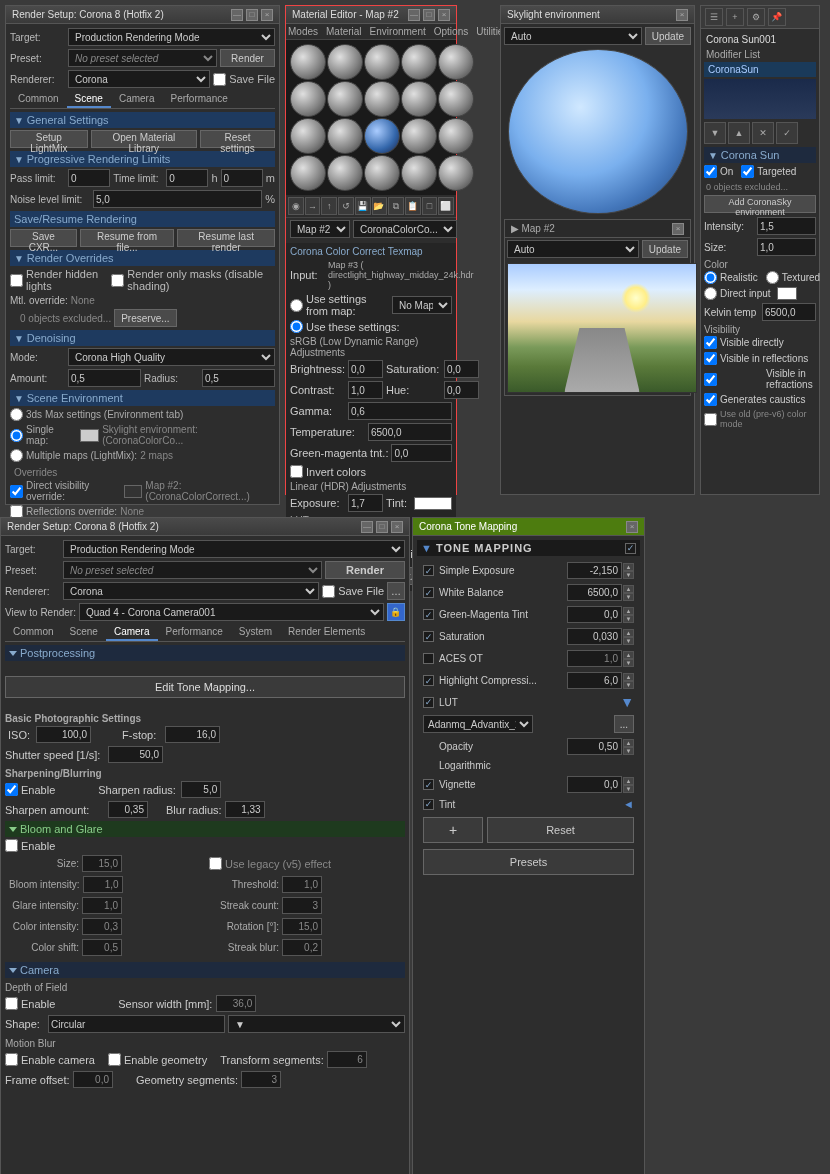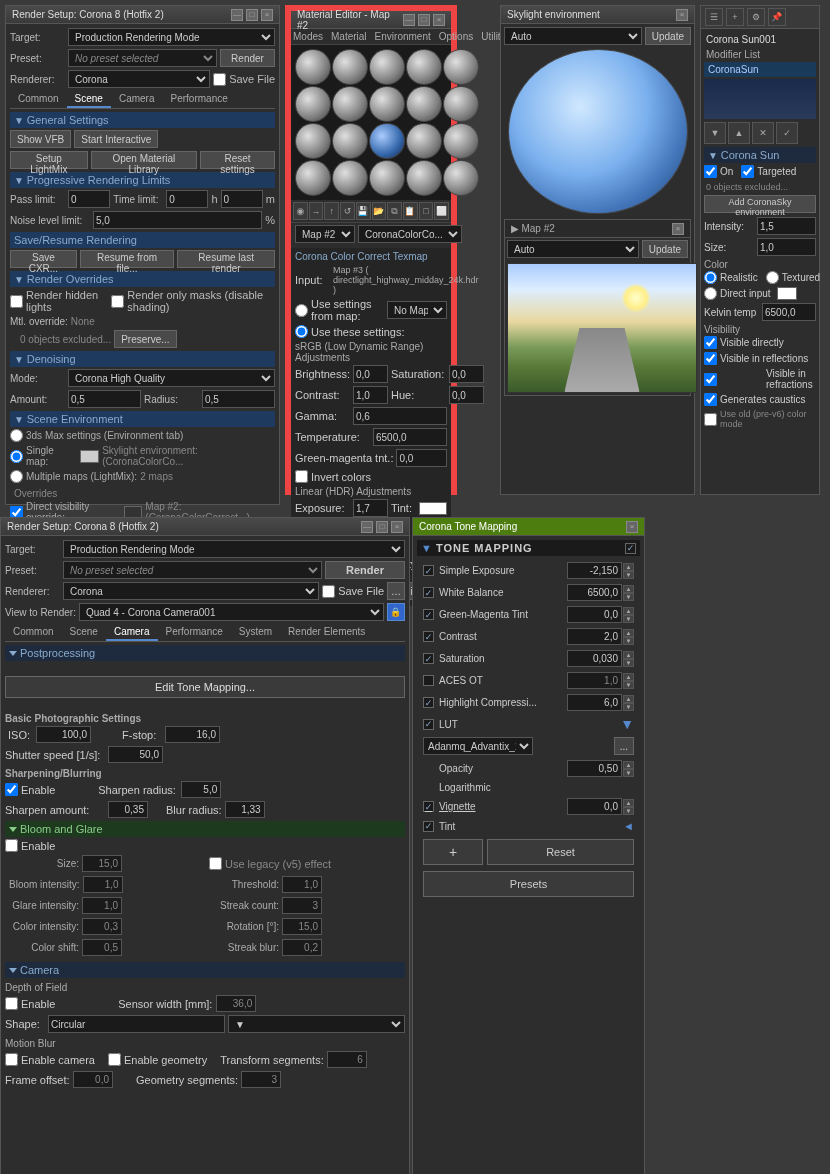--- a/index.html
+++ b/index.html
@@ -26,21 +26,21 @@
     .form-btn { background: #4a4a4a; border: 1px solid #666; color: #ccc; padding: 1px 6px; font-size: 10px; cursor: pointer; height: 18px; }
 
     .section-header { background: #1e3a5f; color: #88aacc; padding: 2px 4px; font-size: 10px; margin: 3px 0 2px 0; }
 
     .tabs-row { display: flex; border-bottom: 1px solid #555; margin: 3px 0; }
     .tab { padding: 2px 8px; font-size: 10px; color: #aaa; cursor: pointer; border-bottom: 2px solid transparent; }
     .tab.active { color: #fff; border-bottom: 2px solid #5588cc; }
 
     
     .material-editor-top {
-      width: 172px; height: 490px; background: #2d2d2d; border: 6px solid #ef4444; position: absolute; top: 5px; left: 285px;
+      width: 172px; height: 490px; background: #2d2d2d; border: 1px solid #ef4444; position: absolute; top: 5px; left: 285px;
       color: #ccc;
     }
     .mat-grid { display: grid; grid-template-columns: repeat(5, 1fr); gap: 1px; padding: 4px; background: #1a1a1a; }
     .mat-sphere { width: 36px; height: 36px; background: radial-gradient(circle at 35% 35%, #e0e0e0, #808080 60%, #3a3a3a); border-radius: 50%; border: 1px solid #444; }
 
     
     .skylight-top {
       width: 195px; height: 490px; background: #2d2d2d; border: 1px solid #555; position: absolute; top: 5px; left: 500px;
       color: #ccc;
     }
@@ -136,24 +136,20 @@
       <input type="checkbox" style="">
       <span>Save File</span>
     </div>
     <div class="tabs-row">
       <span class="tab">Common</span>
       <span class="tab active">Scene</span>
       <span class="tab">Camera</span>
       <span class="tab">Performance</span>
     </div>
     <div class="section-header">▼ <span>General Settings</span></div>
-    <div class="form-row">
-      <button class="form-btn">Show VFB</button>
-      <button class="form-btn">Start Interactive</button>
-    </div>
     <div class="form-row">
       <button class="form-btn">Setup LightMix</button>
       <button class="form-btn">Open Material Library</button>
       <button class="form-btn">Reset settings</button>
     </div>
     <div class="section-header">▼ <span>Progressive Rendering Limits</span></div>
     <div class="form-row">
       <span class="form-label" style="min-width:55px;">Pass limit:</span>
       <input class="form-select" style="width: 30px;" value="0">
       <span class="form-label" style="min-width:50px;">Time limit:</span>
@@ -717,33 +713,20 @@
       </div>
       <div style="display:flex;align-items:center;gap:1px;">
         <input class="tone-input" value="0,0" style="">
         <div class="spin-wrap">
           <div class="spin-btn">▲</div>
           <div class="spin-btn">▼</div>
         </div>
       </div>
     </div>
 
-    <div class="tone-row">
-      <div style="display:flex;align-items:center;gap:3px;">
-        <div class="chk checked"></div>
-        <span class="tone-label">Contrast</span>
-      </div>
-      <div style="display:flex;align-items:center;gap:1px;">
-        <input class="tone-input" value="2,0" style="">
-        <div class="spin-wrap">
-          <div class="spin-btn">▲</div>
-          <div class="spin-btn">▼</div>
-        </div>
-      </div>
-    </div>
 
     <div class="tone-row">
       <div style="display:flex;align-items:center;gap:3px;">
         <div class="chk checked"></div>
         <span class="tone-label">Saturation</span>
       </div>
       <div style="display:flex;align-items:center;gap:1px;">
         <input class="tone-input" value="0,030" style="">
         <div class="spin-wrap">
           <div class="spin-btn">▲</div>
@@ -808,21 +791,21 @@
       </div>
     </div>
 
     <div class="tone-row">
       <div style="display:flex;align-items:center;gap:3px;padding-left:16px;">
         <span class="tone-label">Logarithmic</span>
       </div>
     </div>
 
     <div class="tone-row">
-      <div style="display:flex;align-items:center;gap:3px;text-decoration:underline;">
+      <div style="display:flex;align-items:center;gap:3px;">
         <div class="chk checked"></div>
         <span class="tone-label">Vignette</span>
       </div>
       <div style="display:flex;align-items:center;gap:1px;">
         <input class="tone-input" value="0,0" style="">
         <div class="spin-wrap">
           <div class="spin-btn">▲</div>
           <div class="spin-btn">▼</div>
         </div>
       </div>

